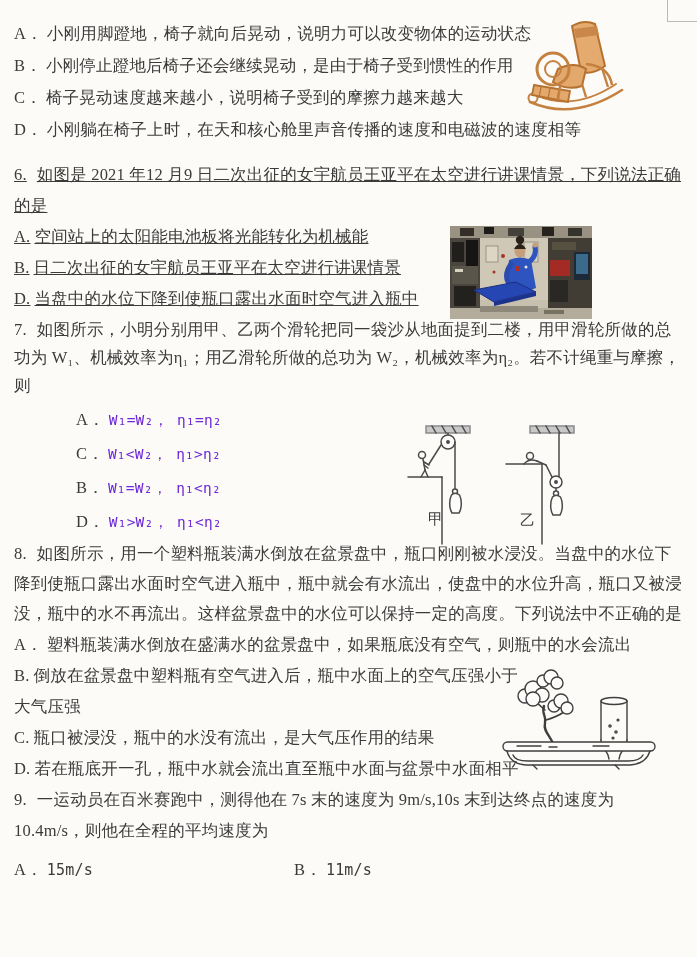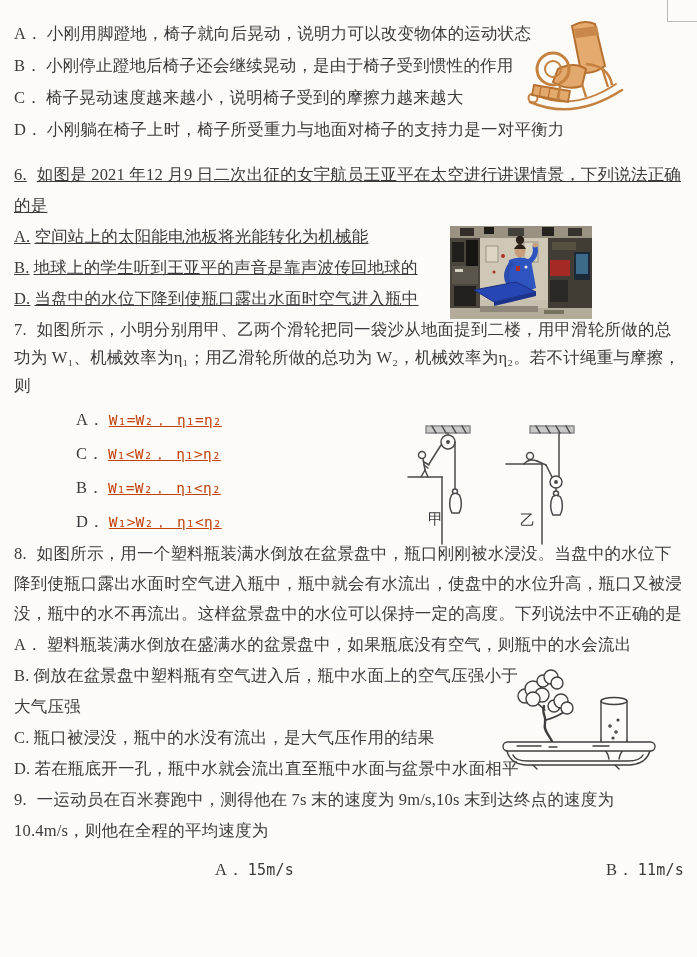--- a/index.html
+++ b/index.html
@@ -24,28 +24,28 @@
   .q5 .opt { line-height:32px; }
 
   .q6 { margin-top:13px;text-decoration:underline; }
   .q6 .stem { line-height:31px; }
   .q6 .opt { line-height:31px; max-width:440px; }
 
   .q7 { margin-top:2px; }
   .q7 .stem { line-height:28px; }
   .q7 .opts { margin-left:62px; margin-top:3px; }
   .q7 .opt { line-height:34px; }
-  .formula { font-family:"DejaVu Sans Mono","DejaVu Sans",monospace; font-size:14.5px; color:#c2410c;text-decoration:underline; }
+  .formula { font-family:"DejaVu Sans Mono","DejaVu Sans",monospace; font-size:14.5px; color:#6d28d9; }
 
   .q8 .stem { line-height:30px; }
   .q8 .opt { line-height:31px; }
   .q8 .opt-b { max-width:505px; }
 
   .q9 .stem { line-height:31px; }
-  .q9 .opts { display:grid; grid-template-columns:280px 1fr; margin-top:6px;text-align:right; }
+  .q9 .opts { display:grid; grid-template-columns:280px 1fr; margin-top:6px; }
   .q9 .opt { line-height:35px; }
   .mono { font-family:"DejaVu Sans Mono","DejaVu Sans",monospace; font-size:15px; }
 
   .fig { position:absolute; }
   .fig-chair  { left:524px; top:14px;  width:110px; height:108px; }
   .fig-photo  { left:450px; top:226px; width:142px; height:93px; }
   .fig-pulley { left:406px; top:420px; width:218px; height:127px; }
   .fig-bonsai { left:497px; top:668px; width:164px; height:110px; }
   .pul-label { position:absolute; font-size:15px; color:#3b3b3b; }
   .pul-label-jia { left:22px; top:90px; }
@@ -56,27 +56,27 @@
 
 <div id="page">
   <div class="corner"></div>
 
   <div class="content">
 
     <section class="q q5">
       <div class="opt"><span class="lbl">A．</span><span>小刚用脚蹬地，椅子就向后晃动，说明力可以改变物体的运动状态</span></div>
       <div class="opt"><span class="lbl">B．</span><span>小刚停止蹬地后椅子还会继续晃动，是由于椅子受到惯性的作用</span></div>
       <div class="opt"><span class="lbl">C．</span><span>椅子晃动速度越来越小，说明椅子受到的摩擦力越来越大</span></div>
-      <div class="opt"><span class="lbl">D．</span><span>小刚躺在椅子上时，椅子所受重力与地面对椅子的支持力是一对平衡力</span></div>
+      <div class="opt"><span class="lbl">D．</span><span>小刚躺在椅子上时，在天和核心舱里声音传播的速度和电磁波的速度相等</span></div>
     </section>
 
     <section class="q q6">
       <div class="stem"><span class="qnum">6.</span><span>如图是 2021 年12 月9 日二次出征的女宇航员王亚平在太空进行讲课情景，下列说法正确的是</span></div>
       <div class="opt"><span class="lbl">A.</span><span>空间站上的太阳能电池板将光能转化为机械能</span></div>
-      <div class="opt"><span class="lbl">B.</span><span>地球上的学生听到王亚平的声音是靠声波传回地球的</span></div>
+      <div class="opt"><span class="lbl">B.</span><span>日二次出征的女宇航员王亚平在太空进行讲课情景</span></div>
       <div class="opt"><span class="lbl">D.</span><span>当盘中的水位下降到使瓶口露出水面时空气进入瓶中</span></div>
     </section>
 
     <section class="q q7">
       <div class="stem"><span class="qnum">7.</span><span>如图所示，小明分别用甲、乙两个滑轮把同一袋沙从地面提到二楼，用甲滑轮所做的总功为 W₁、机械效率为η₁；用乙滑轮所做的总功为 W₂，机械效率为η₂。若不计绳重与摩擦，则</span></div>
       <div class="opts">
         <div class="opt"><span class="lbl">A．</span><span class="formula">W₁=W₂， η₁=η₂</span></div>
         <div class="opt"><span class="lbl">C．</span><span class="formula">W₁&lt;W₂， η₁&gt;η₂</span></div>
         <div class="opt"><span class="lbl">B．</span><span class="formula">W₁=W₂， η₁&lt;η₂</span></div>
         <div class="opt"><span class="lbl">D．</span><span class="formula">W₁&gt;W₂， η₁&lt;η₂</span></div>

